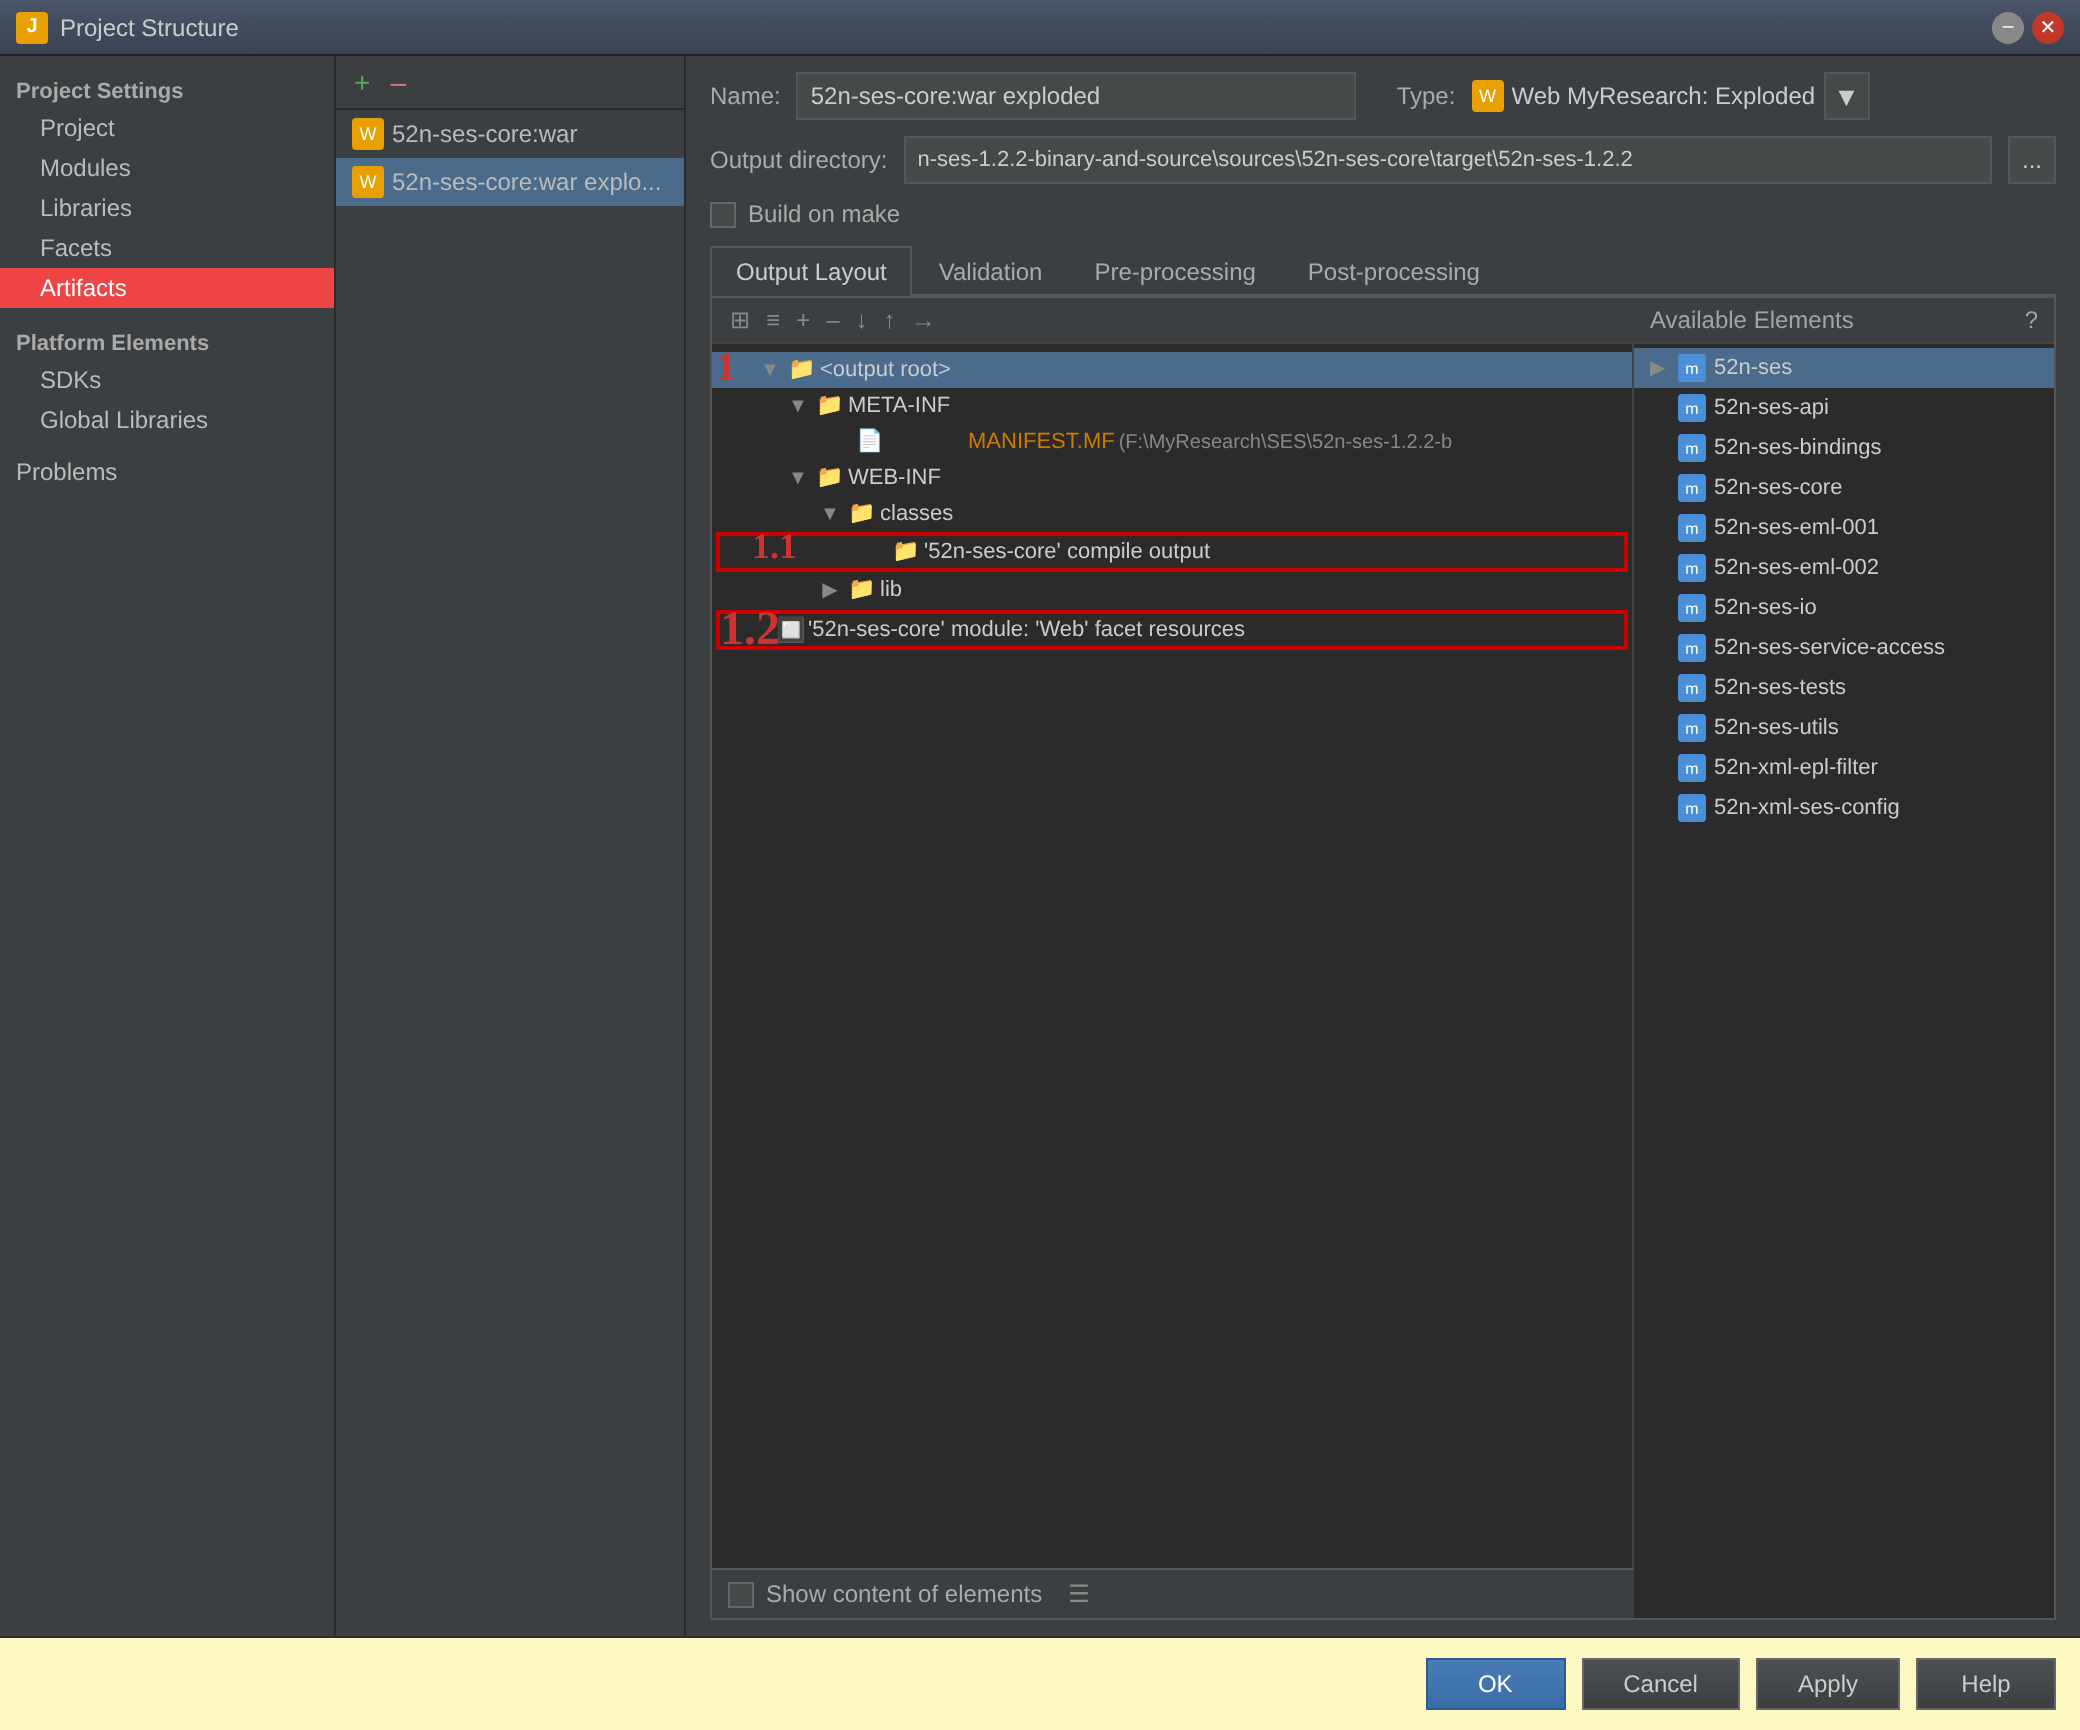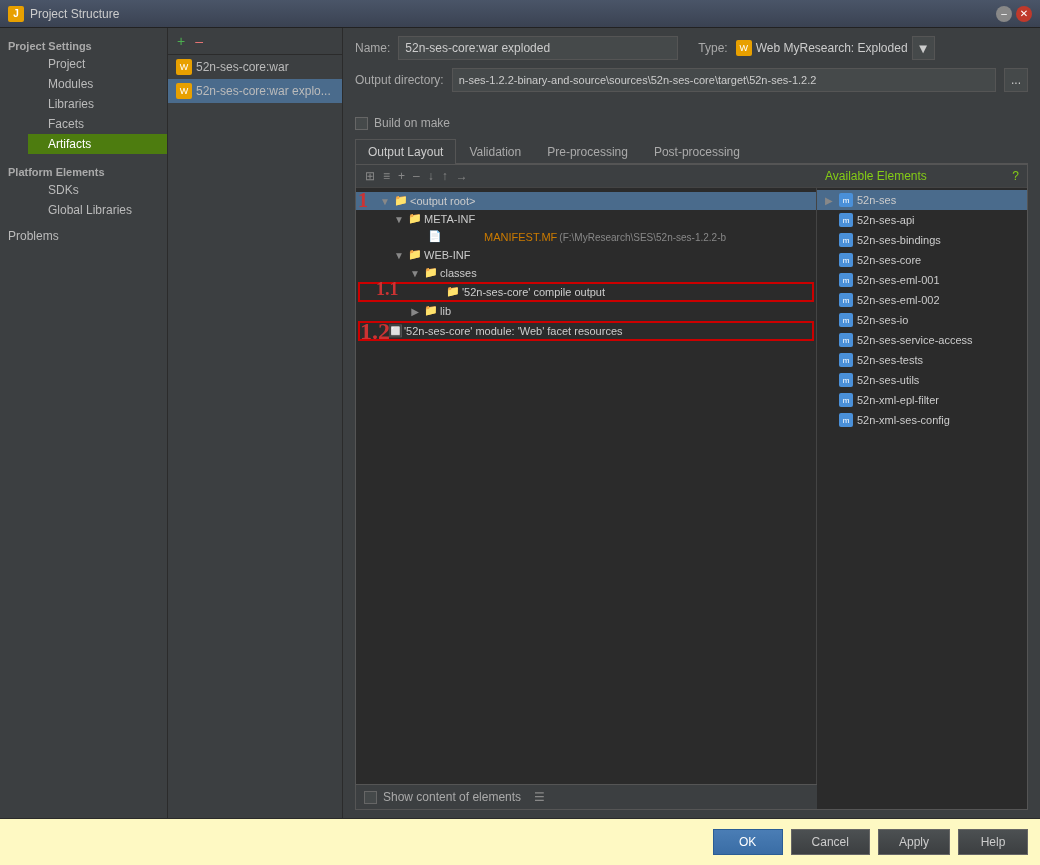--- a/index.html
+++ b/index.html
@@ -74,24 +74,23 @@
       color: #aaaaaa;
       font-size: 11px;
       font-weight: bold;
       padding: 4px 8px 2px 8px;
     }
     .sidebar-item {
       padding: 3px 8px 3px 20px;
       cursor: pointer;
       color: #bbbbbb;
       font-size: 12px;
-      margin-left: 28px;
     }
     .sidebar-item.active {
-      background: #4d7c0f;
+      background: #ef4444;
       color: #ffffff;
     }
     .sidebar-subsection {
       color: #aaaaaa;
       font-size: 11px;
       font-weight: bold;
       padding: 8px 8px 2px 8px;
       margin-top: 4px;
     }
     .sidebar-problems {
@@ -198,21 +197,21 @@
       color: #cccccc;
       cursor: pointer;
       padding: 2px 4px;
       height: 24px;
     }
 
     .output-dir-row {
       display: flex;
       align-items: center;
       gap: 8px;
-      margin-bottom: 24px;
+      margin-bottom: 8px;
       justify-content: center;
     }
     .output-dir-input {
       background: #45494a;
       border: 1px solid #555;
       color: #cccccc;
       font-size: 11px;
       padding: 2px 6px;
       height: 24px;
       flex: 1;
@@ -339,21 +338,21 @@
       flex-direction: column;
     }
     .available-header {
       display: flex;
       align-items: center;
       justify-content: space-between;
       padding: 4px 8px;
       background: #3c3f41;
       border-bottom: 1px solid #444;
       font-size: 12px;
-      color: #84cc16;
+      color: #a3a3a3;
     }
     .available-list {
       flex: 1;
       overflow-y: auto;
       padding: 2px 0;
     }
     .available-item {
       display: flex;
       align-items: center;
       padding: 3px 8px;

